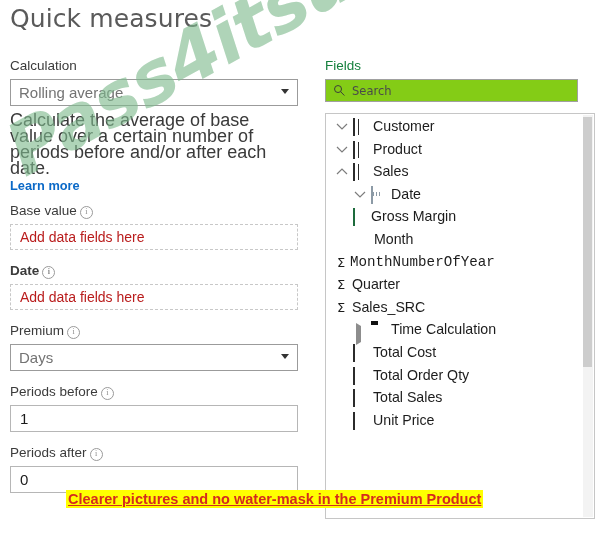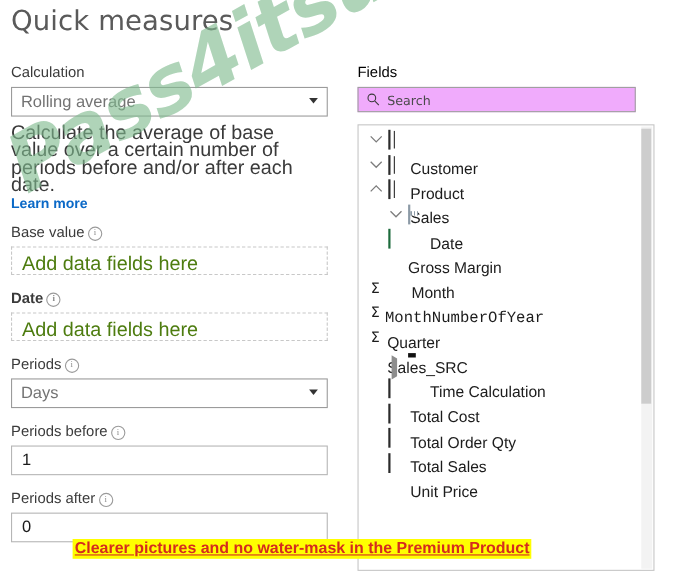--- a/index.html
+++ b/index.html
@@ -57,58 +57,58 @@
   .learn-more{
     font-size:12.8px;color:#0b69c7;font-weight:bold;
     margin:1px 0 0 0;cursor:pointer;display:inline-block;
   }
 
   .dropzone{
     height:26px;border:1px dashed #c8c8c8;background:#fff;
     box-sizing:border-box;position:relative;
   }
   .dropzone span{
-    position:absolute;left:9px;top:4px;font-size:18px;color:#4d7c0f;
+    position:absolute;left:9px;top:4px;font-size:14px;color:#b91c1c;
   }
 
   .num-box{
     height:27px;border:1px solid #b6b6b6;background:#fff;
     box-sizing:border-box;position:relative;
   }
   .num-box span{
     position:absolute;left:9px;top:4px;font-size:15px;color:#1a1a1a;
   }   
 
   
   .right-col{position:absolute;left:325px;top:58px;width:270px;}
-  .fields-heading{font-size:13.5px;color:#000000;margin-bottom:6px;}
+  .fields-heading{font-size:13.5px;color:#15803d;margin-bottom:6px;}
 
   .search-box{
-    height:23px;border:1px solid #a0a0a0;background:#f0abfc;
+    height:23px;border:1px solid #a0a0a0;background:#84cc16;
     box-sizing:border-box;position:relative;width:253px;
   }
   .search-box .sicon{
     position:absolute;left:7px;top:4px;width:13px;height:13px;
   }
   .search-box .sph{
     position:absolute;left:26px;top:4px;font-size:11.5px;color:#4a4a4a;
     font-family:"DejaVu Sans", sans-serif;
   }
 
   .fields-list{
     position:absolute;left:325px;top:113px;width:270px;height:406px;
     border:1px solid #c6c6c6;background:#fff;box-sizing:border-box;
     overflow:hidden;
   }
   .rows{position:absolute;left:0;top:2px;width:252px;}
   .frow{
     height:22.6px;position:relative;font-size:14.2px;color:#1c1c1c;
     white-space:nowrap;
   }
-  .frow .rtext{position:absolute;top:2px;margin-top:28px;}
+  .frow .rtext{position:absolute;top:2px;}
   .frow .chev{position:absolute;top:5px;width:11px;height:11px;}
   .frow .ic{position:absolute;top:3px;}
 
   
   .vscroll{
     position:absolute;right:1px;top:1px;width:10px;height:402px;
     background:#f3f3f3;
   }
   .vthumb{
     position:absolute;right:1px;top:2px;width:9px;height:250px;
@@ -229,21 +229,21 @@
     </div>
 
     <div class="field-label" style="margin-top:13px;font-weight:bold;">
       <span>Date</span><span class="info">i</span>
     </div>
     <div class="dropzone">
       <span>Add data fields here</span>
     </div>
 
     <div class="field-label" style="margin-top:13px;">
-      <span>Periods</span><span class="info">i</span>
+      <span>Premium</span><span class="info">i</span>
     </div>
     <div class="select-box">
       <span class="val">Days</span>
       <span class="caret"></span>
     </div>
 
     <div class="field-label" style="margin-top:13px;">
       <span>Periods before</span><span class="info">i</span>
     </div>
     <div class="num-box">

